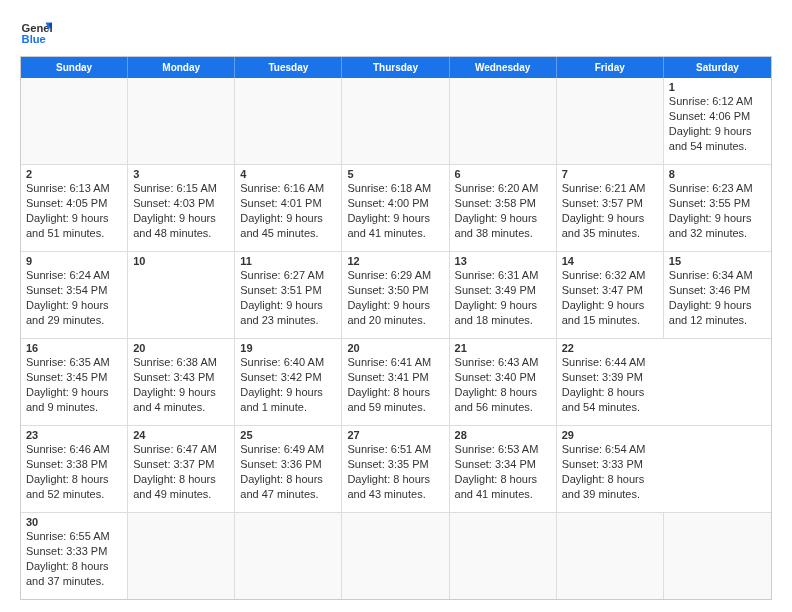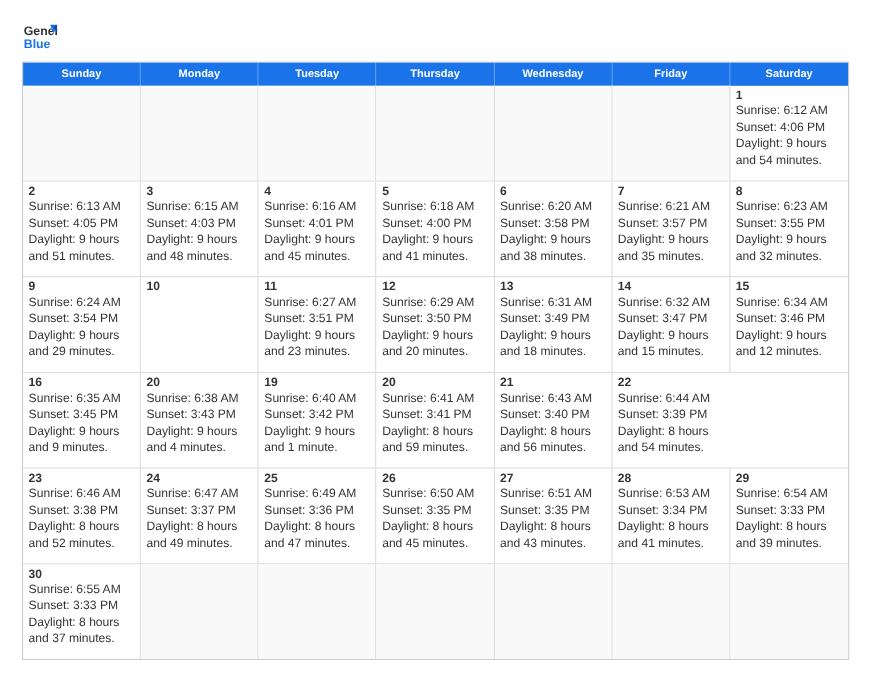--- a/index.html
+++ b/index.html
@@ -280,26 +280,20 @@
 Sunset: 3:37 PM
 Daylight: 8 hours and 49 minutes.</div>
           </div>
           <div class="cal-cell">
             <span class="day-num">25</span>
             <div class="cell-info">Sunrise: 6:49 AM
 Sunset: 3:36 PM
 Daylight: 8 hours and 47 minutes.</div>
           </div>
           <div class="cal-cell">
-            <span class="day-num">26</span>
-            <div class="cell-info">Sunrise: 6:50 AM
-Sunset: 3:35 PM
-Daylight: 8 hours and 45 minutes.</div>
-          </div>
-          <div class="cal-cell">
             <span class="day-num">27</span>
             <div class="cell-info">Sunrise: 6:51 AM
 Sunset: 3:35 PM
 Daylight: 8 hours and 43 minutes.</div>
           </div>
           <div class="cal-cell">
             <span class="day-num">28</span>
             <div class="cell-info">Sunrise: 6:53 AM
 Sunset: 3:34 PM
 Daylight: 8 hours and 41 minutes.</div>

